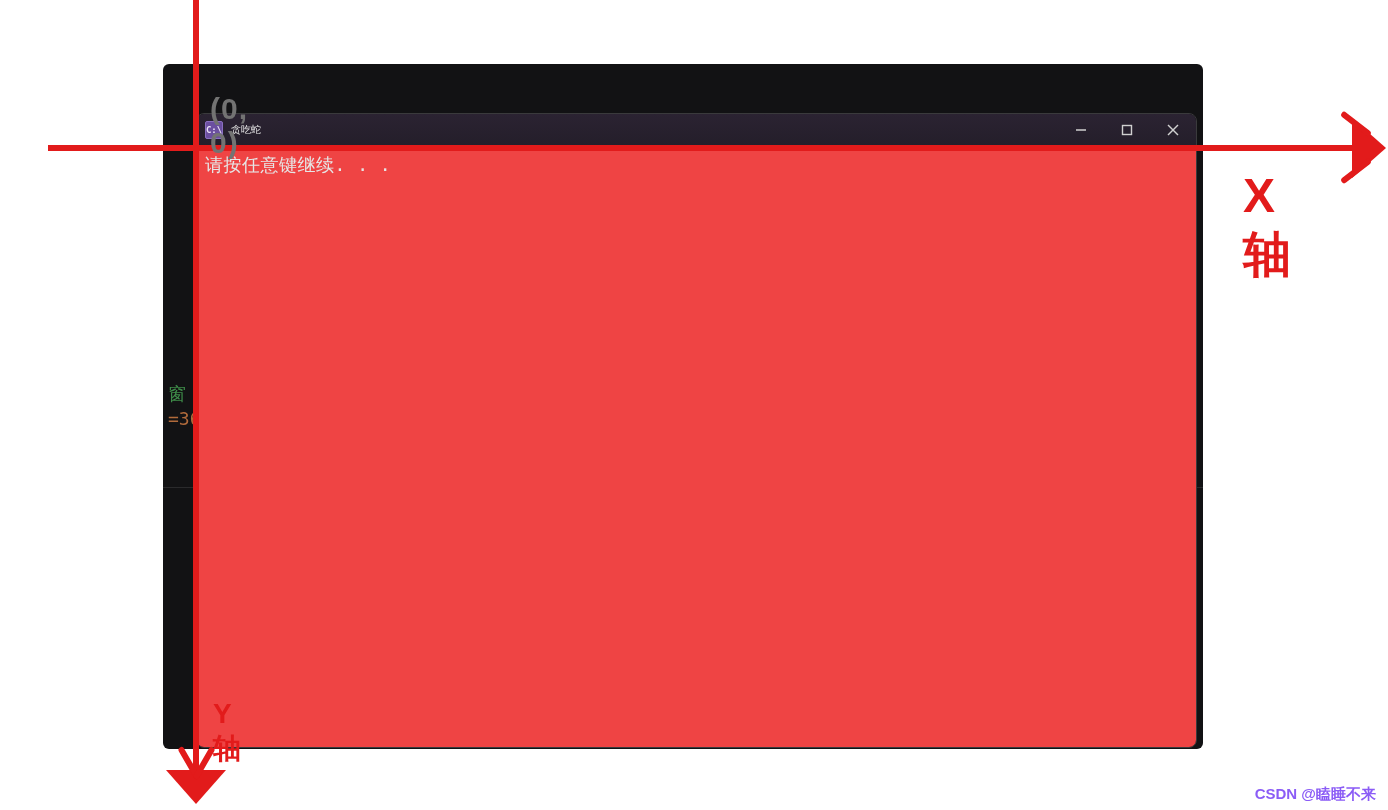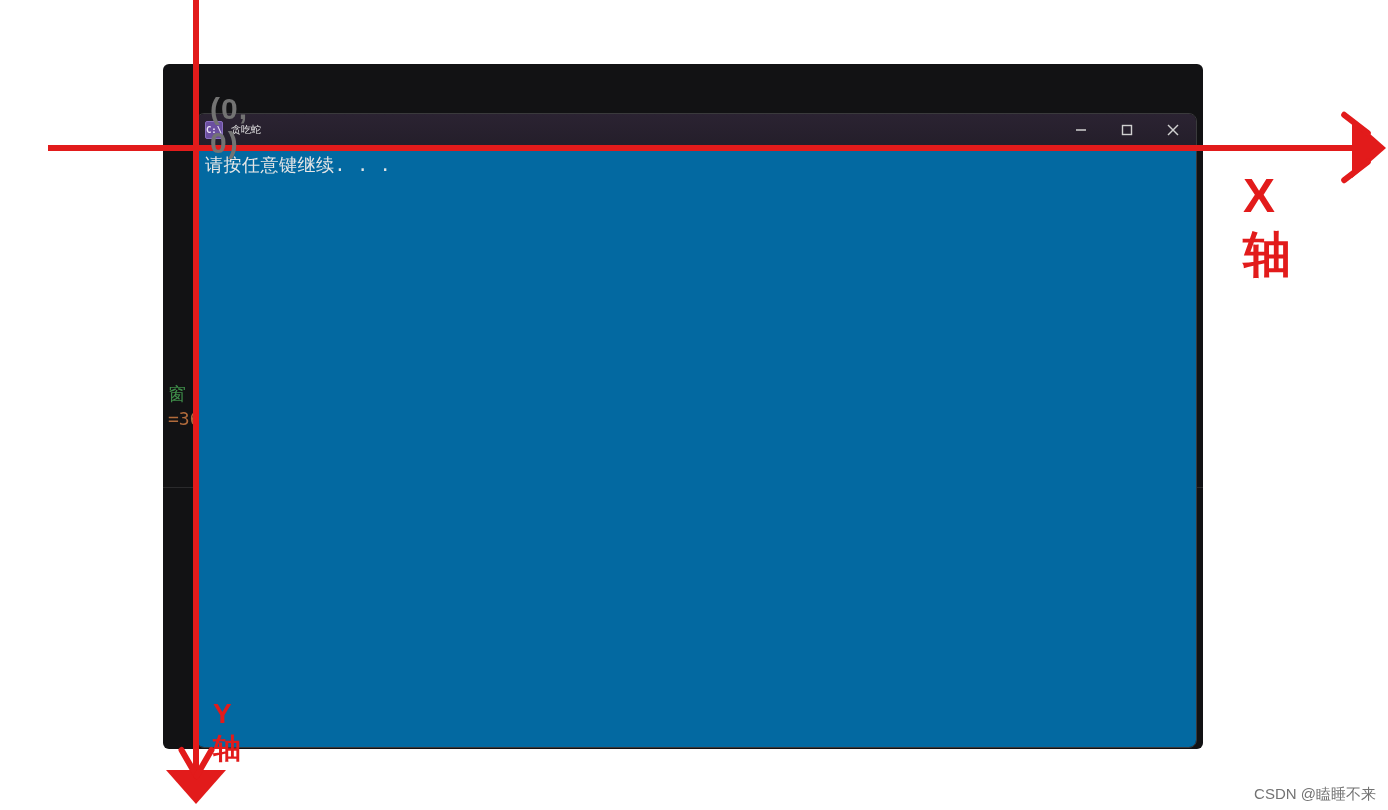--- a/index.html
+++ b/index.html
@@ -46,21 +46,21 @@
     margin-right: 8px;
   }
   .title-text { color: #e8e8e8; font-size: 10px; flex: 0 0 auto; }
   .title-spacer { flex: 1; }
   .win-btns { display: flex; height: 100%; }
   .win-btn { width: 46px; display: flex; align-items: center; justify-content: center; color: #d0d0d0; }
   .win-btn svg { display: block; }
 
   .console-body {
     flex: 1;
-    background: #0369a1;
+    background: #ef4444;
     padding: 6px 8px;
     color: #e6e6e6;
     font-family: "NSimSun", "SimSun", Consolas, monospace;
     font-size: 18px;
     letter-spacing: 0.5px;
   }
 
   
   .annot { position: absolute; pointer-events: none; }
   .axis-line { background: #e21b1b; position: absolute; }
@@ -100,22 +100,23 @@
     font-family: "Microsoft YaHei", Arial, sans-serif;
   }
   .y-label {
     position: absolute; left: 213px; top: 698px;
     color: #e21b1b; font-weight: 900; font-size: 28px;
     font-family: "Microsoft YaHei", Arial, sans-serif;
   }
 
   .watermark {
     position: absolute; right: 12px; bottom: 6px;
-    color: #737373; font-size: 15px;
+    color: #8b5cf6; font-size: 15px;
     font-family: "Microsoft YaHei", sans-serif;
+    font-weight: bold;
   }
 </style>
 </head>
 <body>
 
 <div class="stage">
 
   <div class="editor-bg"></div>
   <div class="editor-frag1">窗</div>
   <div class="editor-frag2">=36</div>

